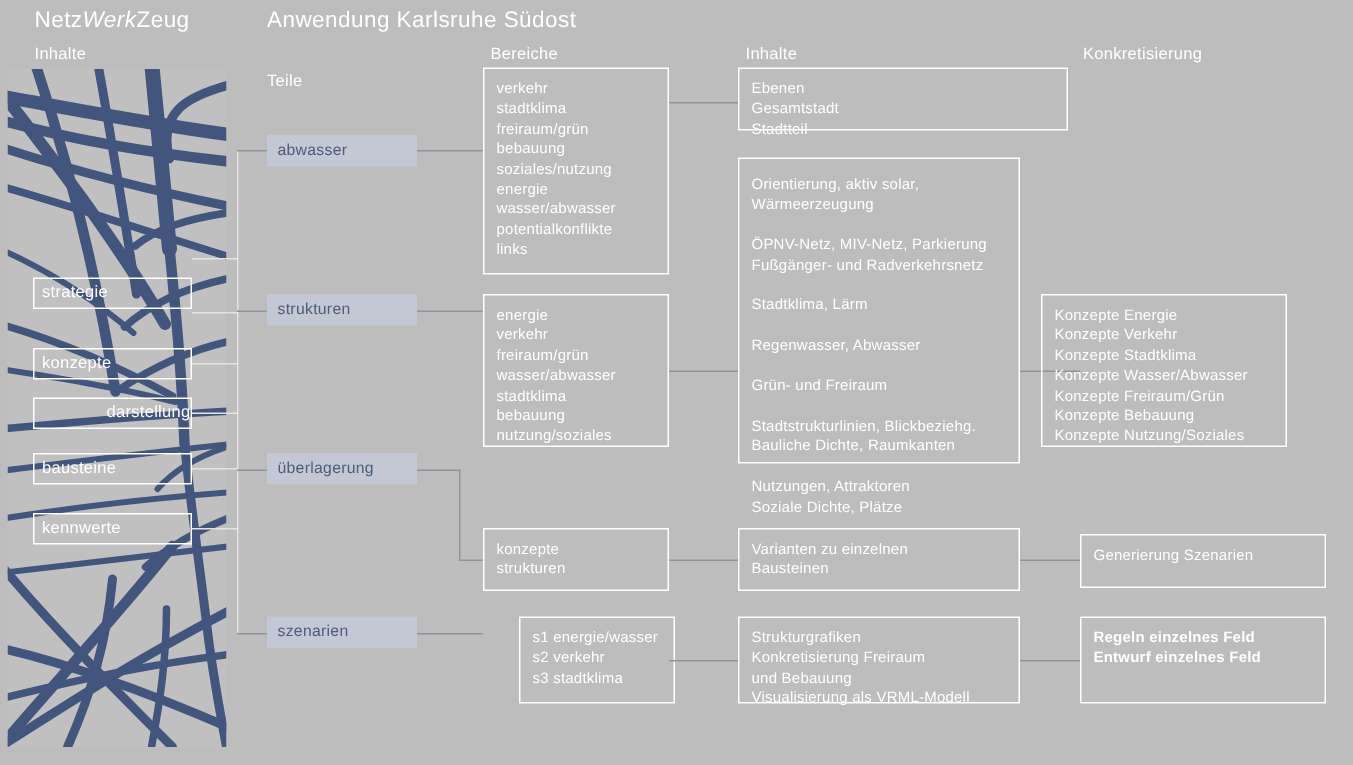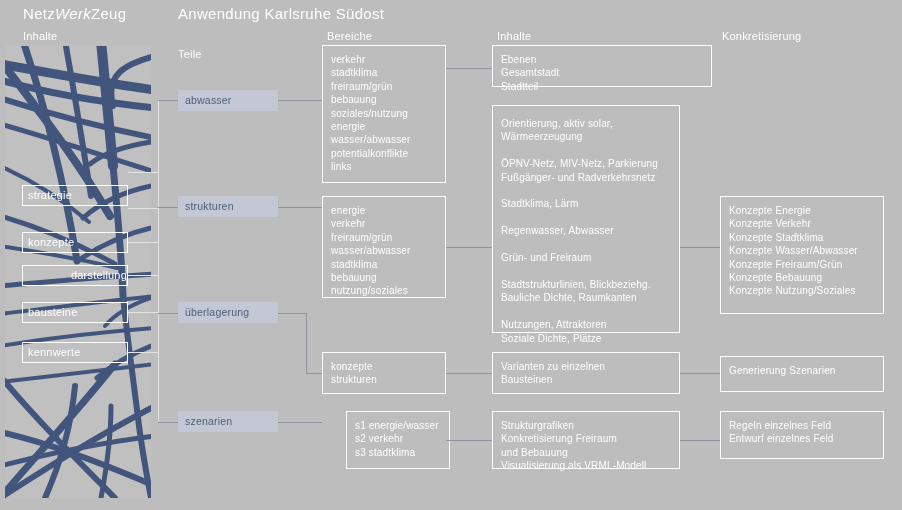--- a/index.html
+++ b/index.html
@@ -177,21 +177,21 @@
 s3 stadtklima</div>
 
   <div class="ln h" style="left:446px; top:68px;  width:46px;"></div>
   <div class="ln h" style="left:446px; top:247px; width:46px;"></div>
   <div class="ln h" style="left:446px; top:373px; width:46px;"></div>
   <div class="ln h" style="left:446px; top:440px; width:46px;"></div>
 
   <div class="obox" style="left:492px; top:45px;  width:220px; height:42px;">Ebenen
 Gesamtstadt
 Stadtteil</div>
-  <div class="obox pad-lg" style="left:492px; top:105px; width:188px; height:228px;">Orientierung, aktiv solar,
+  <div class="obox pad-lg" style="left:492px; top:105px; width:188px; height:204px;">Orientierung, aktiv solar,
 Wärmeerzeugung
 
 ÖPNV-Netz, MIV-Netz, Parkierung
 Fußgänger- und Radverkehrsnetz
 
 Stadtklima, Lärm
 
 Regenwasser, Abwasser
 
 Grün- und Freiraum
@@ -205,24 +205,24 @@
 Bausteinen</div>
   <div class="obox" style="left:492px; top:411px; width:188px; height:58px;">Strukturgrafiken
 Konkretisierung Freiraum
 und Bebauung
 Visualisierung als VRML-Modell</div>
 
   <div class="ln h" style="left:680px; top:247px; width:40px;"></div>
   <div class="ln h" style="left:680px; top:373px; width:40px;"></div>
   <div class="ln h" style="left:680px; top:440px; width:40px;"></div>
 
-  <div class="obox" style="left:720px; top:196px; width:164px; height:118px;">Konzepte Energie
+  <div class="obox" style="left:694px; top:196px; width:164px; height:102px;">Konzepte Energie
 Konzepte Verkehr
 Konzepte Stadtklima
 Konzepte Wasser/Abwasser
 Konzepte Freiraum/Grün
 Konzepte Bebauung
 Konzepte Nutzung/Soziales</div>
   <div class="obox" style="left:720px; top:356px; width:164px; height:36px;">Generierung Szenarien</div>
-  <div class="obox" style="left:720px; top:411px; width:164px; height:48px;">Regeln einzelnes Feld
+  <div class="obox" style="left:720px; top:411px; width:164px; height:58px;font-weight:bold;">Regeln einzelnes Feld
 Entwurf einzelnes Feld</div>
 
 </div>
 
 </body></html>

